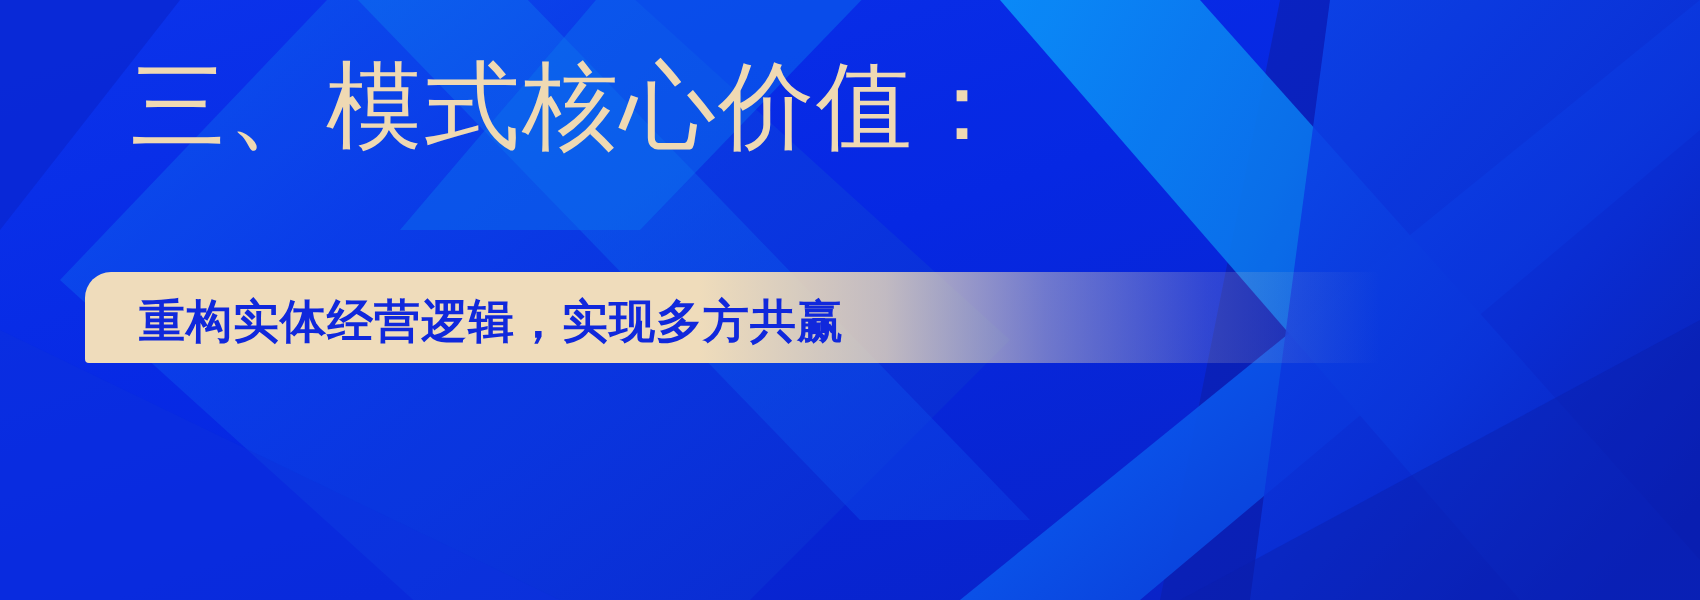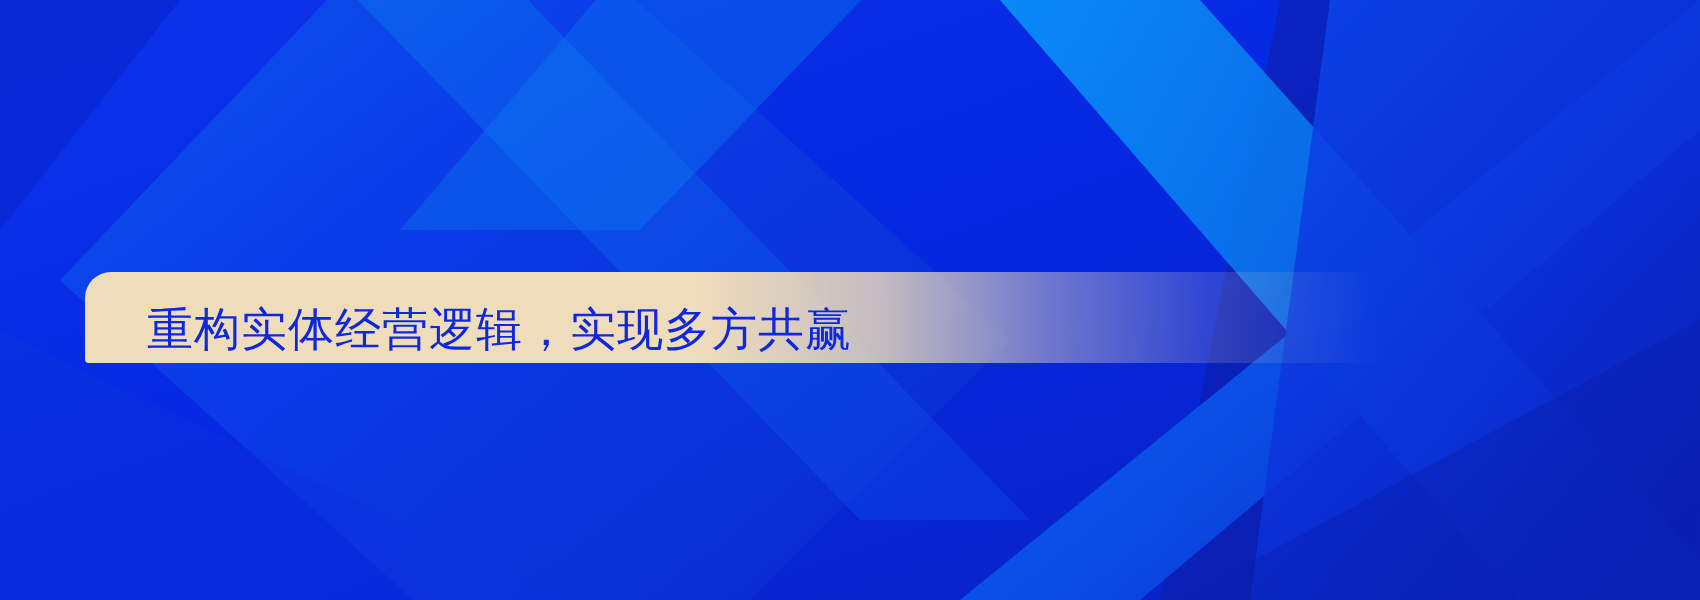--- a/index.html
+++ b/index.html
@@ -69,25 +69,25 @@
   }
   .banner-text {
     position: absolute;
     left: 135px;
     top: 272px;
     height: 91px;
     display: flex;
     align-items: center;
     z-index: 6;
     font-size: 46px;
-    font-weight: normal;
+    font-weight: bold;
     letter-spacing: 1px;
     color: #1028dc;
     white-space: nowrap;
-    margin: 12px;
+    margin: 4px;
   }
 </style>
 </head>
 <body>
 
 <div id="slide">
 
   <div class="bg-layer">
     <svg class="bg-svg" viewBox="0 0 1700 600" preserveAspectRatio="none">
       <defs>
@@ -145,17 +145,20 @@
       <polygon points="0,0 180,0 0,230" fill="#0A27D4" opacity="0.75"></polygon>
 
       <polygon points="0,330 560,600 0,600" fill="#0B32E2" opacity="0.5"></polygon>
 
       <polygon points="1700,320 1700,600 1180,600" fill="#0A20AE" opacity="0.45"></polygon>
 
       <rect x="0" y="0" width="1700" height="600" fill="#0A1FB0" opacity="0.07"></rect>
     </svg>
   </div>
 
+  <div class="title-row">
+    <h1 class="title-text">三、模式核心价值：</h1>
+  </div>
 
   <div class="banner"></div>
   <p class="banner-text">重构实体经营逻辑，实现多方共赢</p>
 
 </div>
 
 </body></html>

